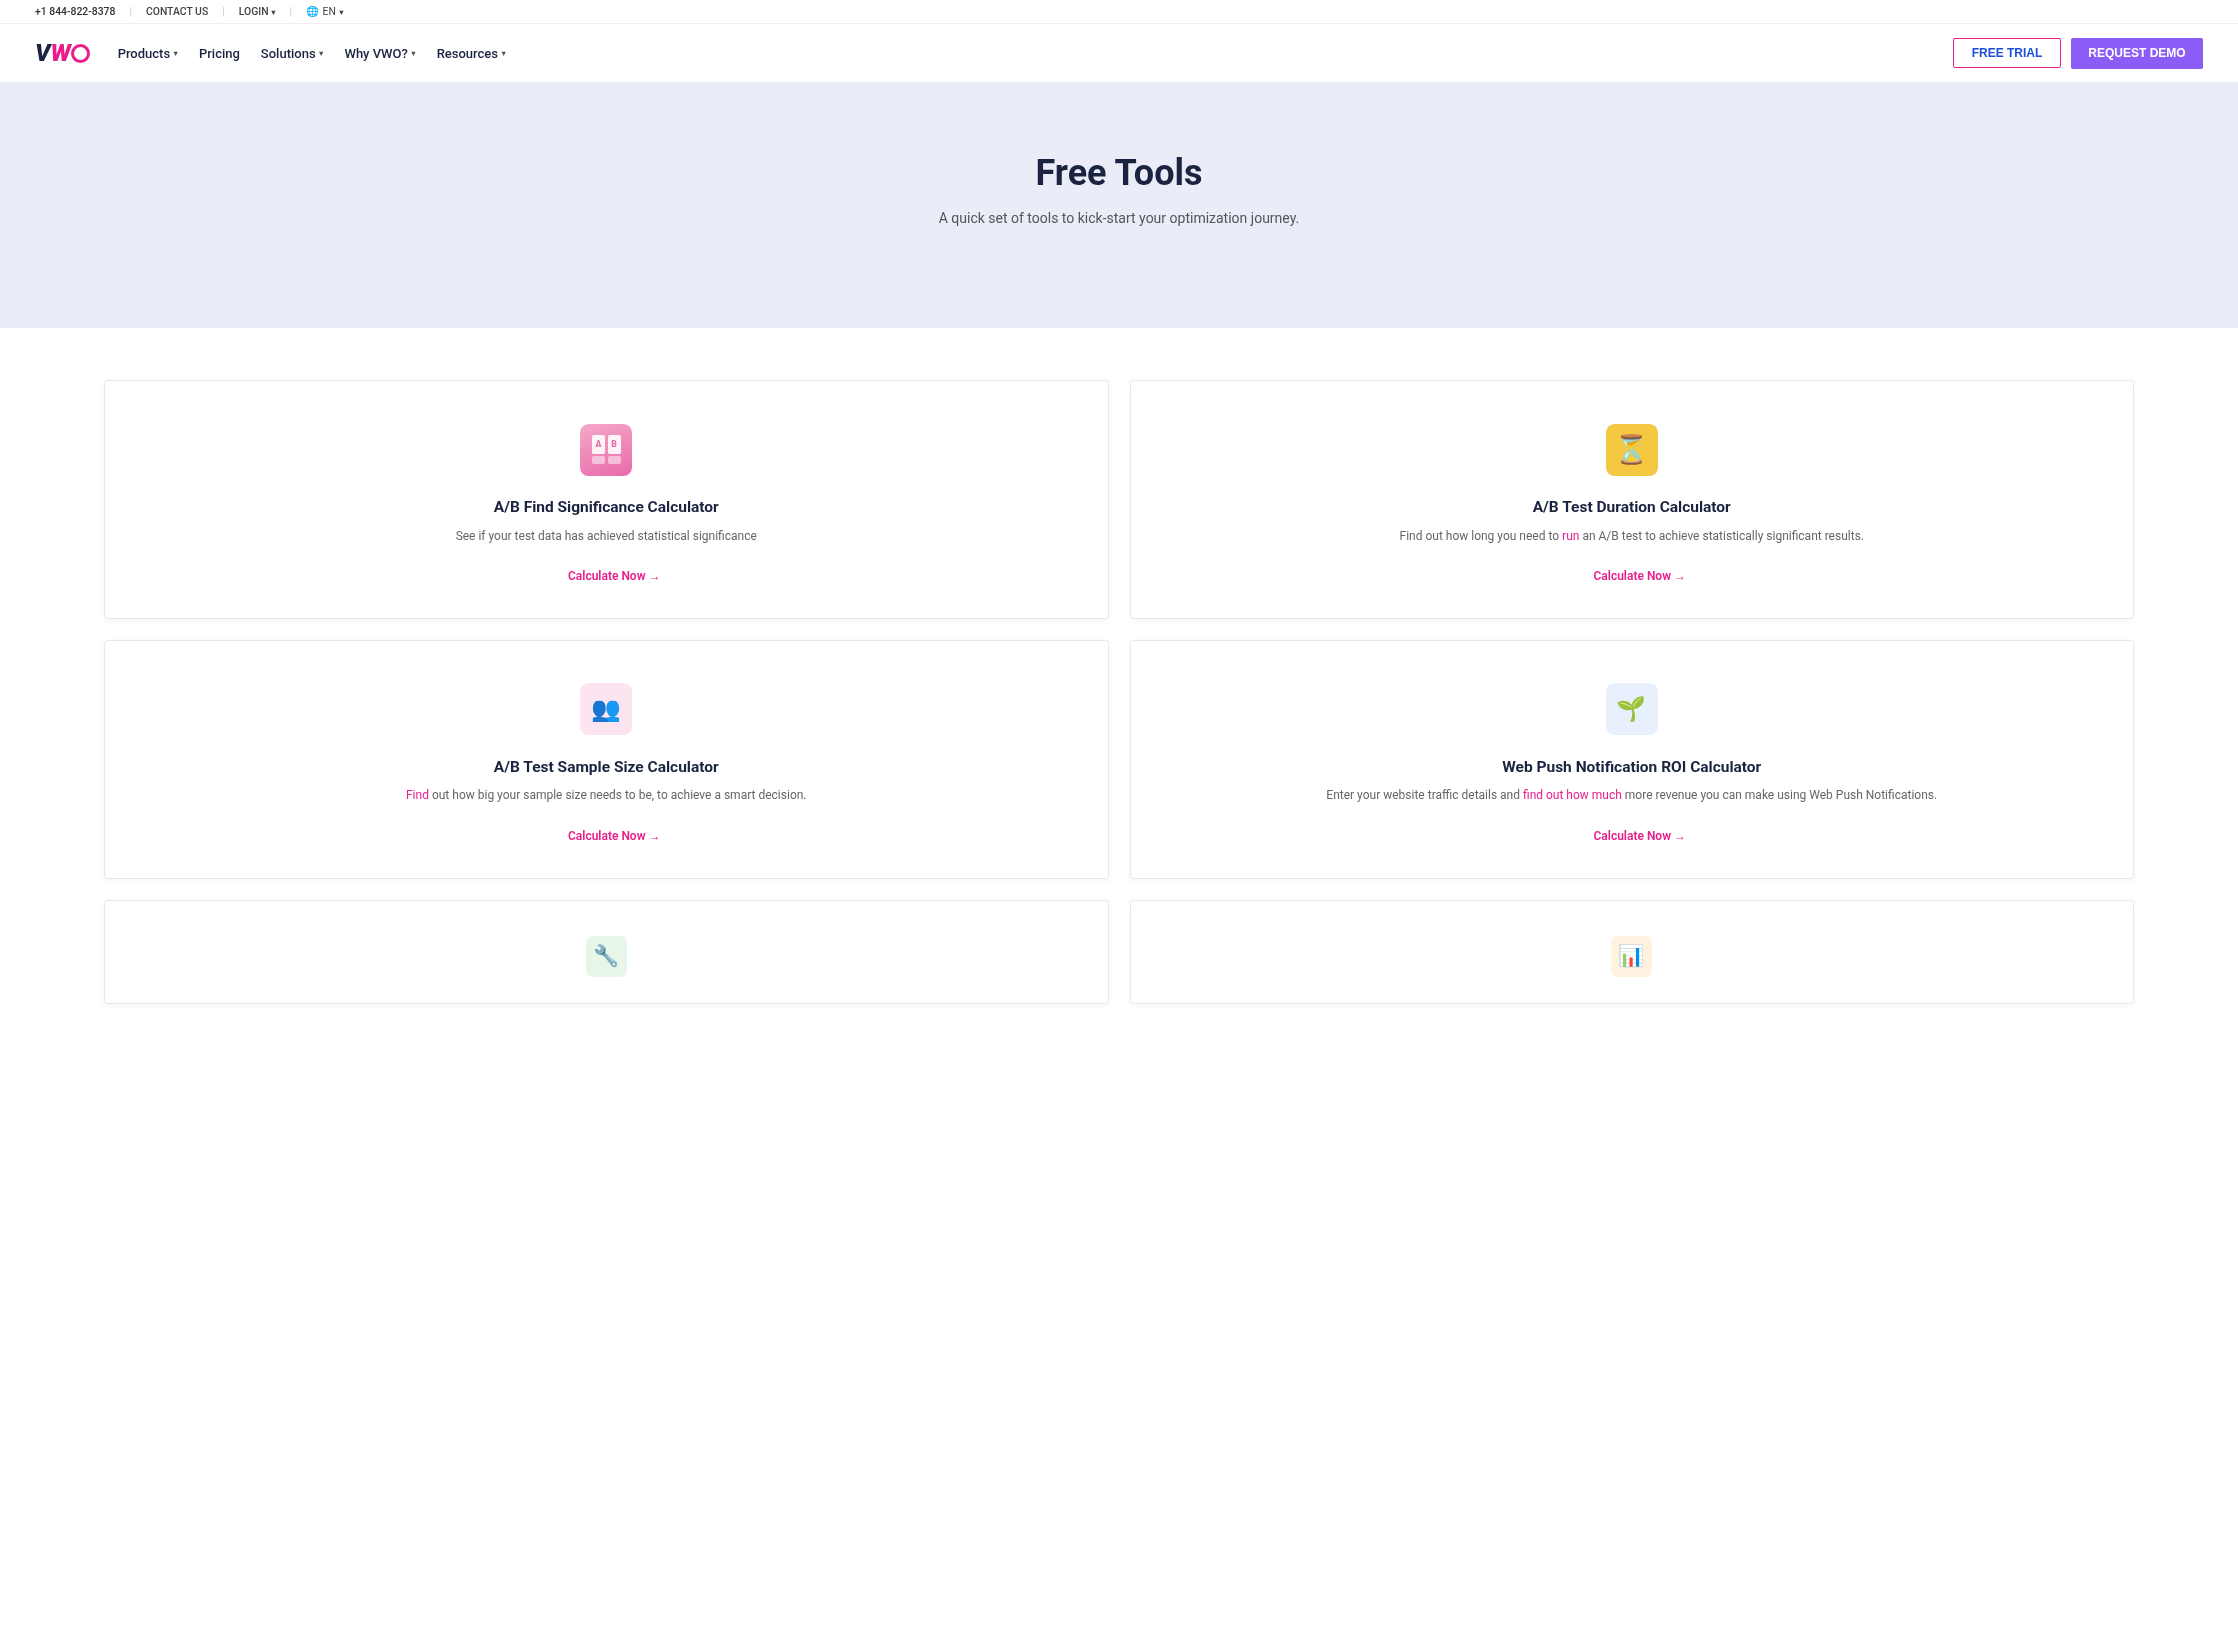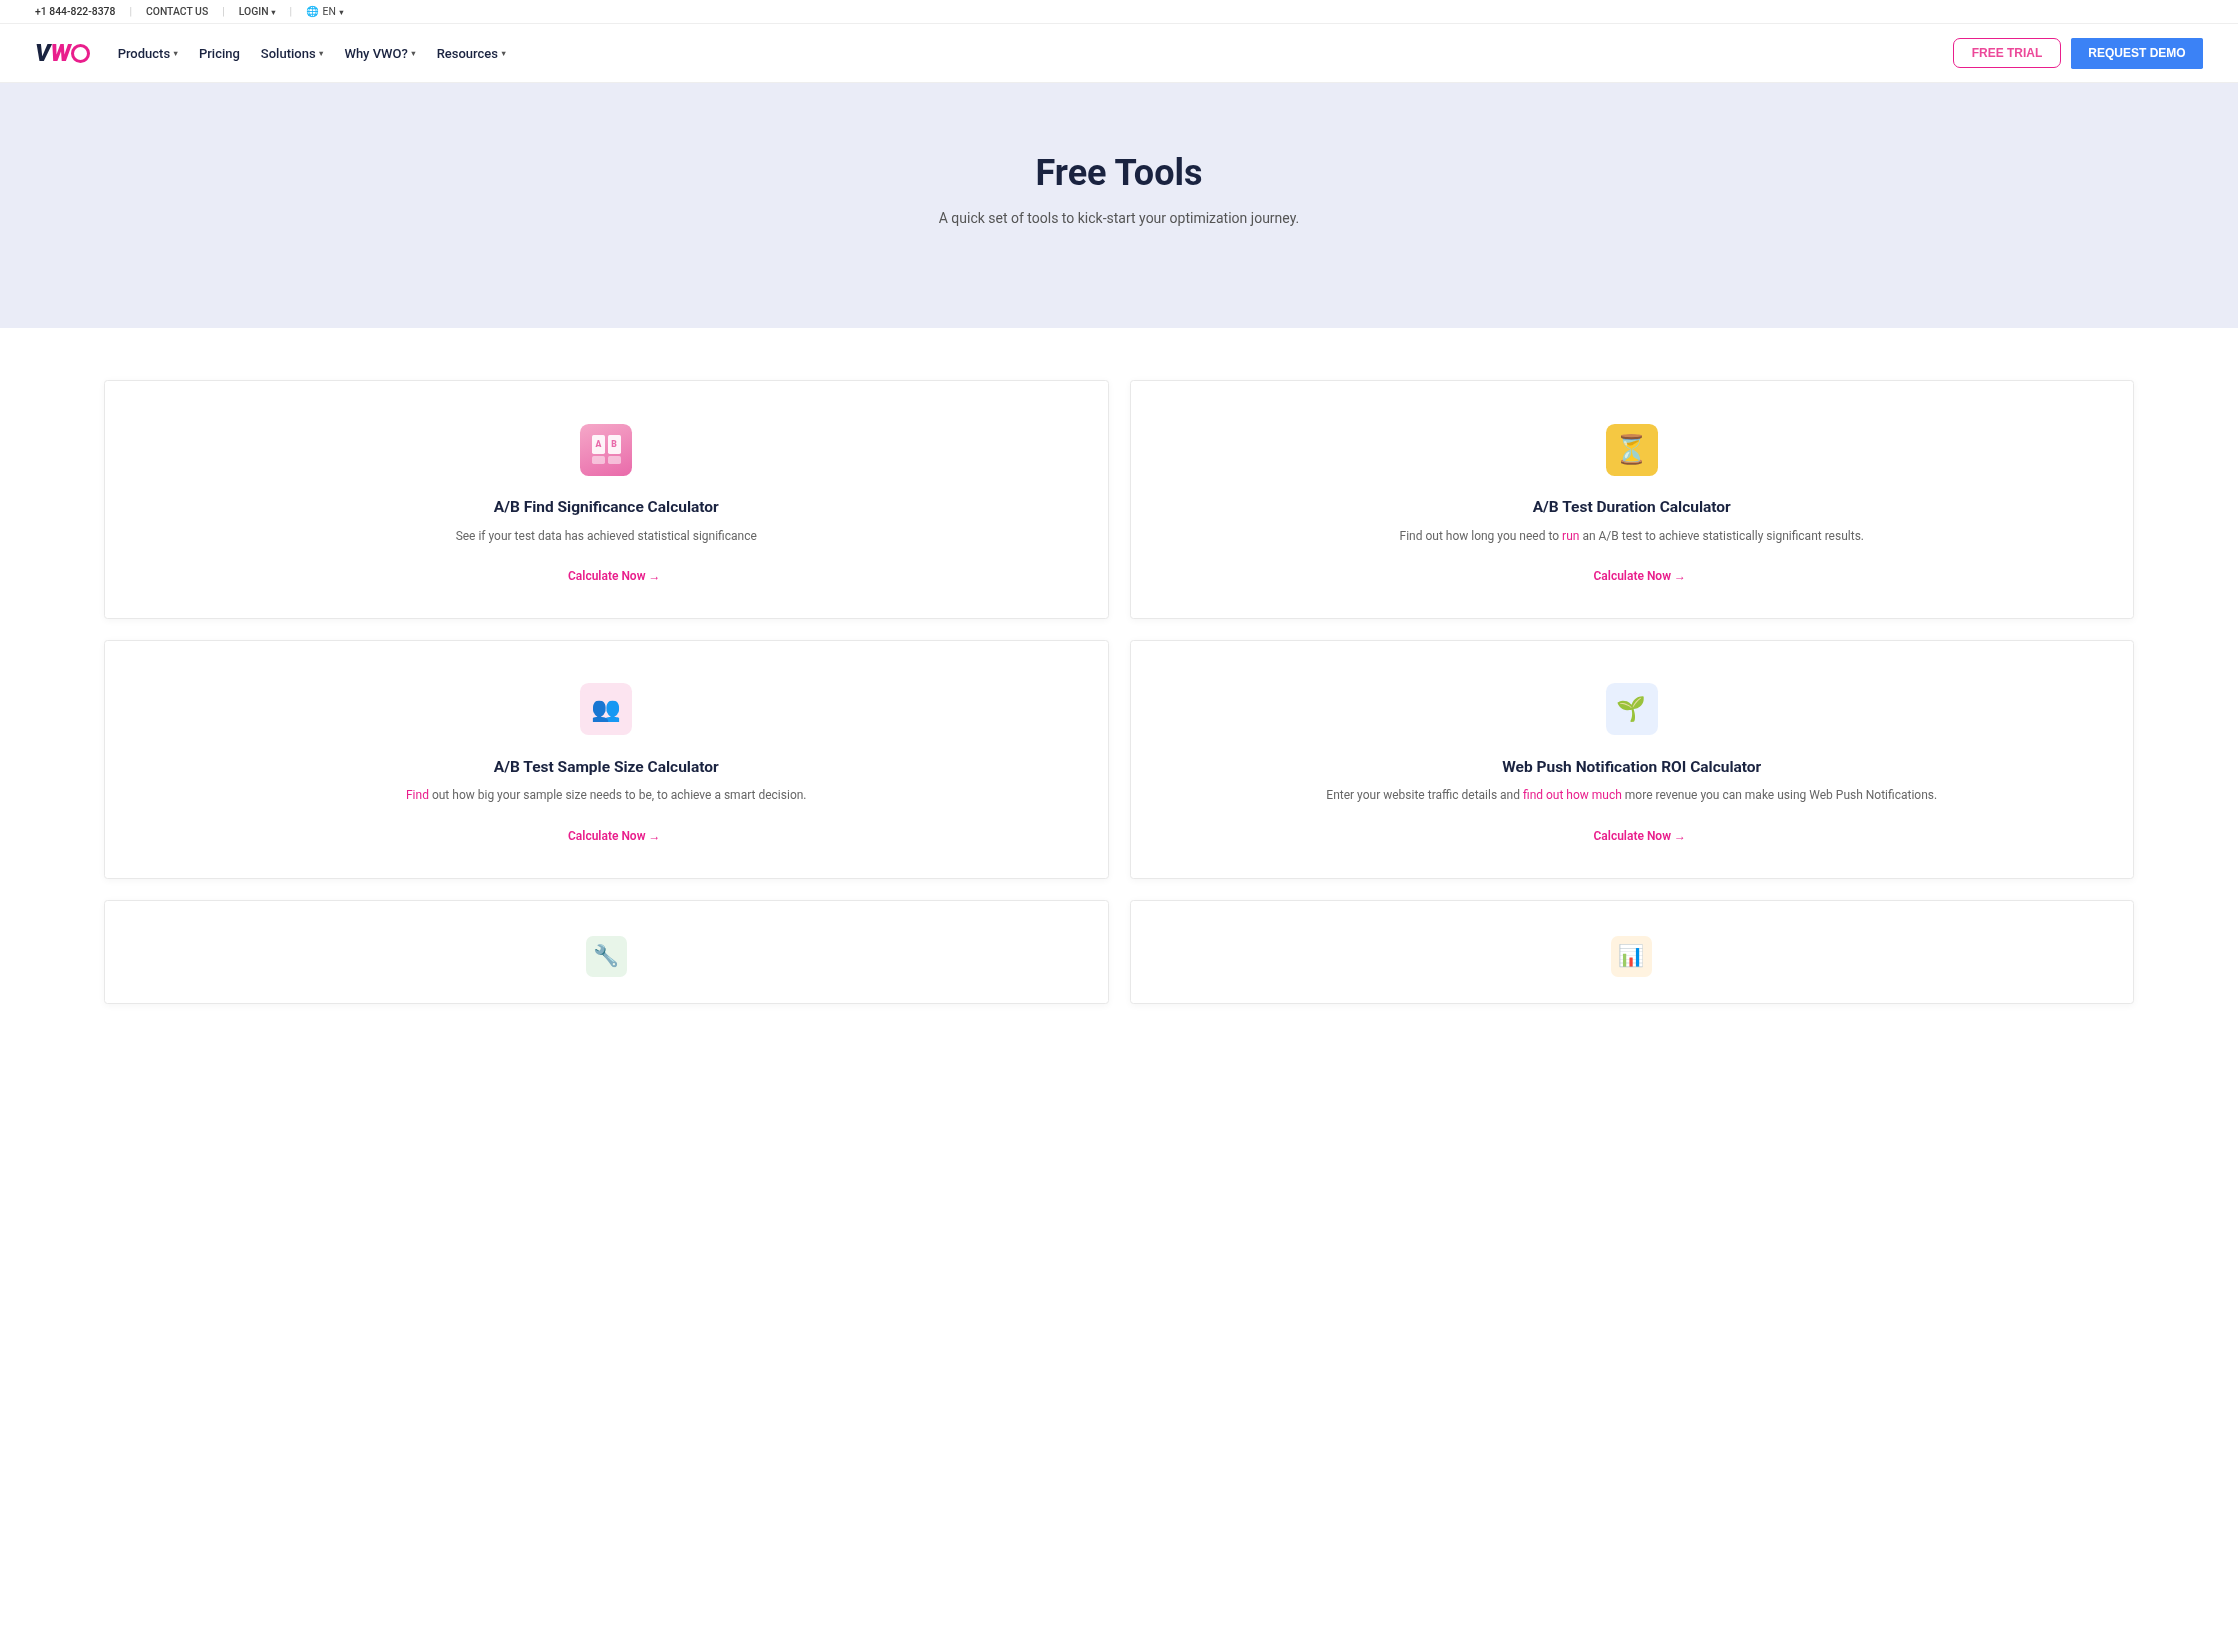--- a/index.html
+++ b/index.html
@@ -41,30 +41,30 @@
       cursor: pointer;
       display: flex;
       align-items: center;
       gap: 3.5px;
       text-decoration: none;
     }
     .nav-item .chevron { font-size: 8.6px; color: #555; }
     .nav-right { display: flex; align-items: center; gap: 10.4px; }
     .btn-free-trial {
       border: 1.7px solid #e91e8c;
-      color: #ec4899;
+      color: #1d4ed8;
       background: transparent;
       padding: 7px 17.3px;
       font-size: 12px;
       font-weight: 600;
       cursor: pointer;
-      border-radius: 7px;
+      border-radius: 2px;
     }
     .btn-request-demo {
-      background: #3b82f6;
+      background: #8b5cf6;
       color: #fff;
       border: none;
       padding: 8.6px 17.3px;
       font-size: 12px;
       font-weight: 600;
       cursor: pointer;
       border-radius: 1.7px;
     }
 
     

